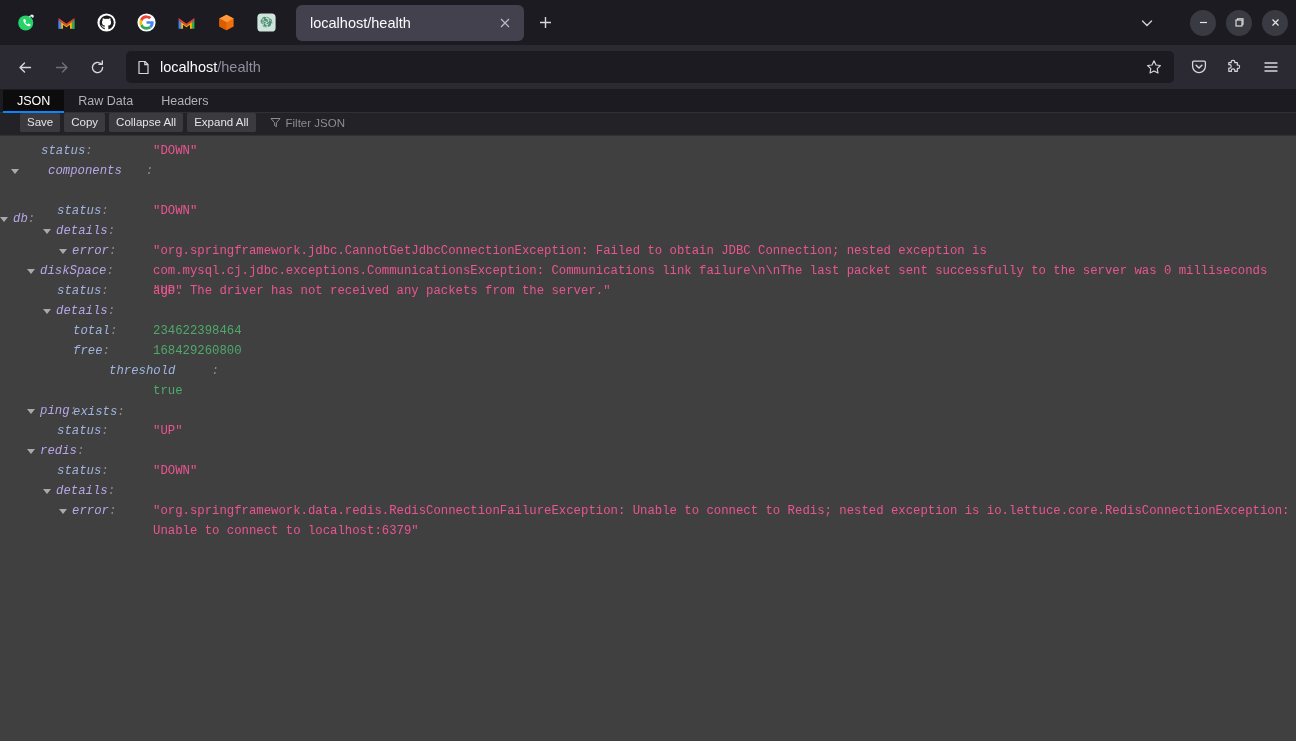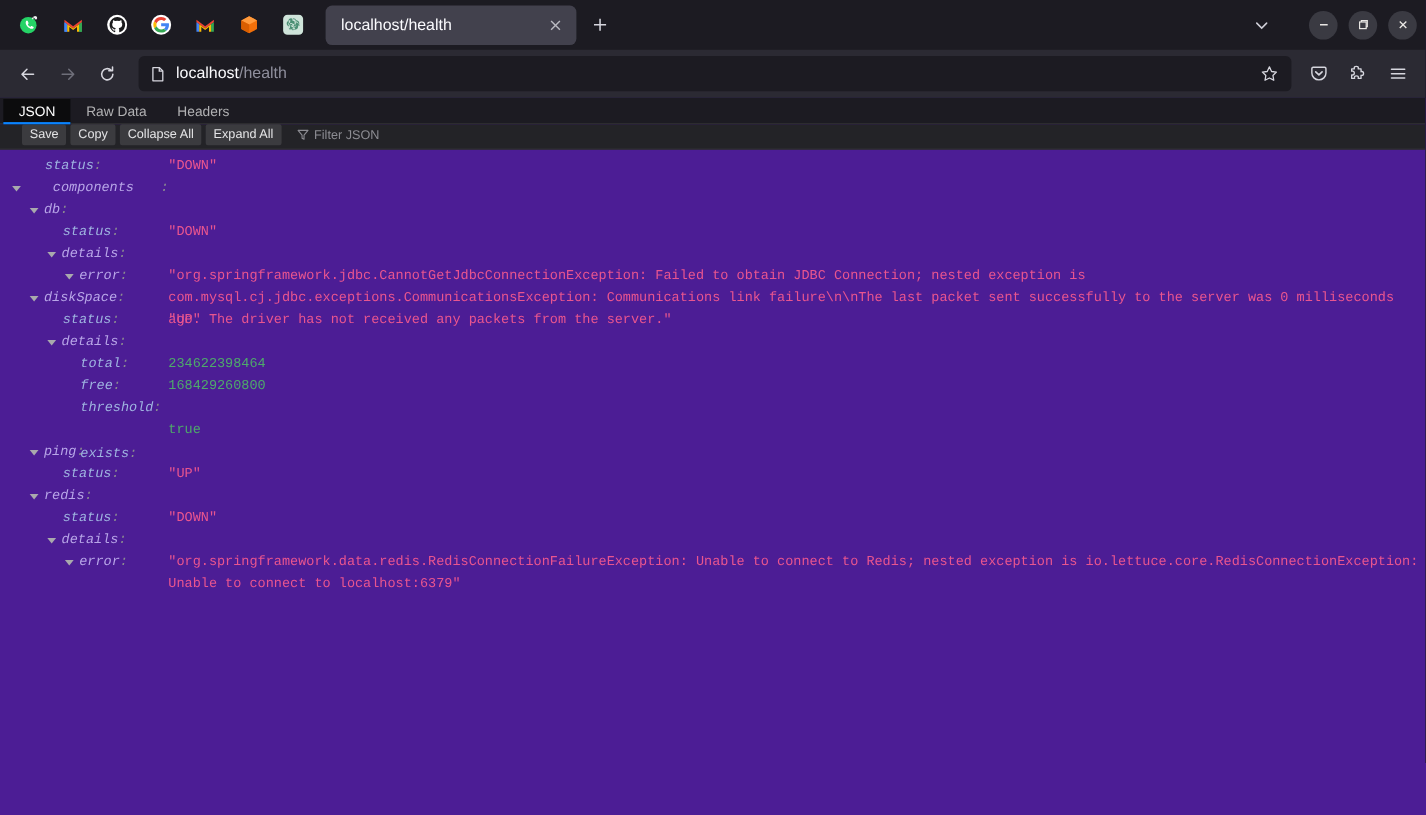--- a/index.html
+++ b/index.html
@@ -126,21 +126,21 @@
   }
   .url-text .host { color: #fbfbfe; }
   .star-btn {
     width: 28px; height: 28px;
     display: flex; align-items: center; justify-content: center;
     border-radius: 4px; color: #d6d6de; cursor: pointer;
   }
   .navbar-right { display: flex; align-items: center; gap: 2px; }
 
   
-  .viewer { background: #4c1d95; height: 652px; display: flex; flex-direction: column; }
+  .viewer { background: #404040; height: 652px; display: flex; flex-direction: column; }
 
   .jtabs {
     height: 24px;
     background: #1c1b22;
     display: flex;
     align-items: stretch;
     border-bottom: 1px solid #313134;
     padding-left: 3px;
   }
   .jtab {
@@ -416,30 +416,30 @@
       <svg width="11" height="11" viewBox="0 0 11 11">
         <path d="M1 1.5 H10 L6.4 5.8 V9.6 L4.6 8.6 V5.8 Z" stroke="#8c8c92" stroke-width="1" fill="none" stroke-linejoin="round"></path>
       </svg>
       <span class="filter-ph">Filter JSON</span>
     </div>
   </div>
 
   <div class="jbody" id="json-rows">
       <div class="jrow"><div class="jrow-inner"><div class="labelcol" style="padding-left: 27px;"><span class="twisty-sp"></span><span class="jkey">status</span><span class="jcolon">:</span></div><span class="valcol jval">"DOWN"</span></div></div>
       <div class="jrow"><div class="jrow-inner"><div class="labelcol" style="padding-left: 11px; gap: 24px;"><span class="twisty"></span><span class="jkey obj">components</span><span class="jcolon">:</span></div></div></div>
-      <div class="jrow"><div class="jrow-inner"><div class="labelcol" style="padding-left: 27px;"><span class="twisty"></span><span class="jkey obj">db</span><span class="jcolon">:</span></div></div></div>
+      <div class="jrow"><div class="jrow-inner"><div class="labelcol" style=" margin-top: 28px;"><span class="twisty"></span><span class="jkey obj">db</span><span class="jcolon">:</span></div></div></div>
       <div class="jrow"><div class="jrow-inner"><div class="labelcol" style="padding-left: 43px;"><span class="twisty-sp"></span><span class="jkey">status</span><span class="jcolon">:</span></div><span class="valcol jval">"DOWN"</span></div></div>
       <div class="jrow"><div class="jrow-inner"><div class="labelcol" style="padding-left: 43px;"><span class="twisty"></span><span class="jkey obj">details</span><span class="jcolon">:</span></div></div></div>
       <div class="jrow multiline"><div class="jrow-inner"><div class="labelcol" style="padding-left: 59px;"><span class="twisty"></span><span class="jkey obj">error</span><span class="jcolon">:</span></div><span class="valcol jval">"org.springframework.jdbc.CannotGetJdbcConnectionException: Failed to obtain JDBC Connection; nested exception is com.mysql.cj.jdbc.exceptions.CommunicationsException: Communications link failure\n\nThe last packet sent successfully to the server was 0 milliseconds ago. The driver has not received any packets from the server."</span></div></div>
       <div class="jrow"><div class="jrow-inner"><div class="labelcol" style="padding-left: 27px;"><span class="twisty"></span><span class="jkey obj">diskSpace</span><span class="jcolon">:</span></div></div></div>
       <div class="jrow"><div class="jrow-inner"><div class="labelcol" style="padding-left: 43px;"><span class="twisty-sp"></span><span class="jkey">status</span><span class="jcolon">:</span></div><span class="valcol jval">"UP"</span></div></div>
       <div class="jrow"><div class="jrow-inner"><div class="labelcol" style="padding-left: 43px;"><span class="twisty"></span><span class="jkey obj">details</span><span class="jcolon">:</span></div></div></div>
       <div class="jrow"><div class="jrow-inner"><div class="labelcol" style="padding-left: 59px;"><span class="twisty-sp"></span><span class="jkey">total</span><span class="jcolon">:</span></div><span class="valcol jval num">234622398464</span></div></div>
       <div class="jrow"><div class="jrow-inner"><div class="labelcol" style="padding-left: 59px;"><span class="twisty-sp"></span><span class="jkey">free</span><span class="jcolon">:</span></div><span class="valcol jval num">168429260800</span></div></div>
-      <div class="jrow"><div class="jrow-inner"><div class="labelcol" style="padding-left: 59px;"><span class="twisty-sp"></span><span class="jkey">threshold</span><span class="jcolon">:</span></div></div></div>
+      <div class="jrow"><div class="jrow-inner"><div class="labelcol" style="padding-left: 59px; gap: 36px;"><span class="twisty-sp"></span><span class="jkey">threshold</span><span class="jcolon">:</span></div></div></div>
       <div class="jrow"><div class="jrow-inner"><div class="labelcol" style="padding-left: 59px; margin-top: 21px;"><span class="twisty-sp"></span><span class="jkey">exists</span><span class="jcolon">:</span></div><span class="valcol jval bool">true</span></div></div>
       <div class="jrow"><div class="jrow-inner"><div class="labelcol" style="padding-left: 27px;"><span class="twisty"></span><span class="jkey obj">ping</span><span class="jcolon">:</span></div></div></div>
       <div class="jrow"><div class="jrow-inner"><div class="labelcol" style="padding-left: 43px;"><span class="twisty-sp"></span><span class="jkey">status</span><span class="jcolon">:</span></div><span class="valcol jval">"UP"</span></div></div>
       <div class="jrow"><div class="jrow-inner"><div class="labelcol" style="padding-left: 27px;"><span class="twisty"></span><span class="jkey obj">redis</span><span class="jcolon">:</span></div></div></div>
       <div class="jrow"><div class="jrow-inner"><div class="labelcol" style="padding-left: 43px;"><span class="twisty-sp"></span><span class="jkey">status</span><span class="jcolon">:</span></div><span class="valcol jval">"DOWN"</span></div></div>
       <div class="jrow"><div class="jrow-inner"><div class="labelcol" style="padding-left: 43px;"><span class="twisty"></span><span class="jkey obj">details</span><span class="jcolon">:</span></div></div></div>
       <div class="jrow multiline"><div class="jrow-inner"><div class="labelcol" style="padding-left: 59px;"><span class="twisty"></span><span class="jkey obj">error</span><span class="jcolon">:</span></div><span class="valcol jval">"org.springframework.data.redis.RedisConnectionFailureException: Unable to connect to Redis; nested exception is io.lettuce.core.RedisConnectionException: Unable to connect to localhost:6379"</span></div></div>
     </div>
 </div>
 

